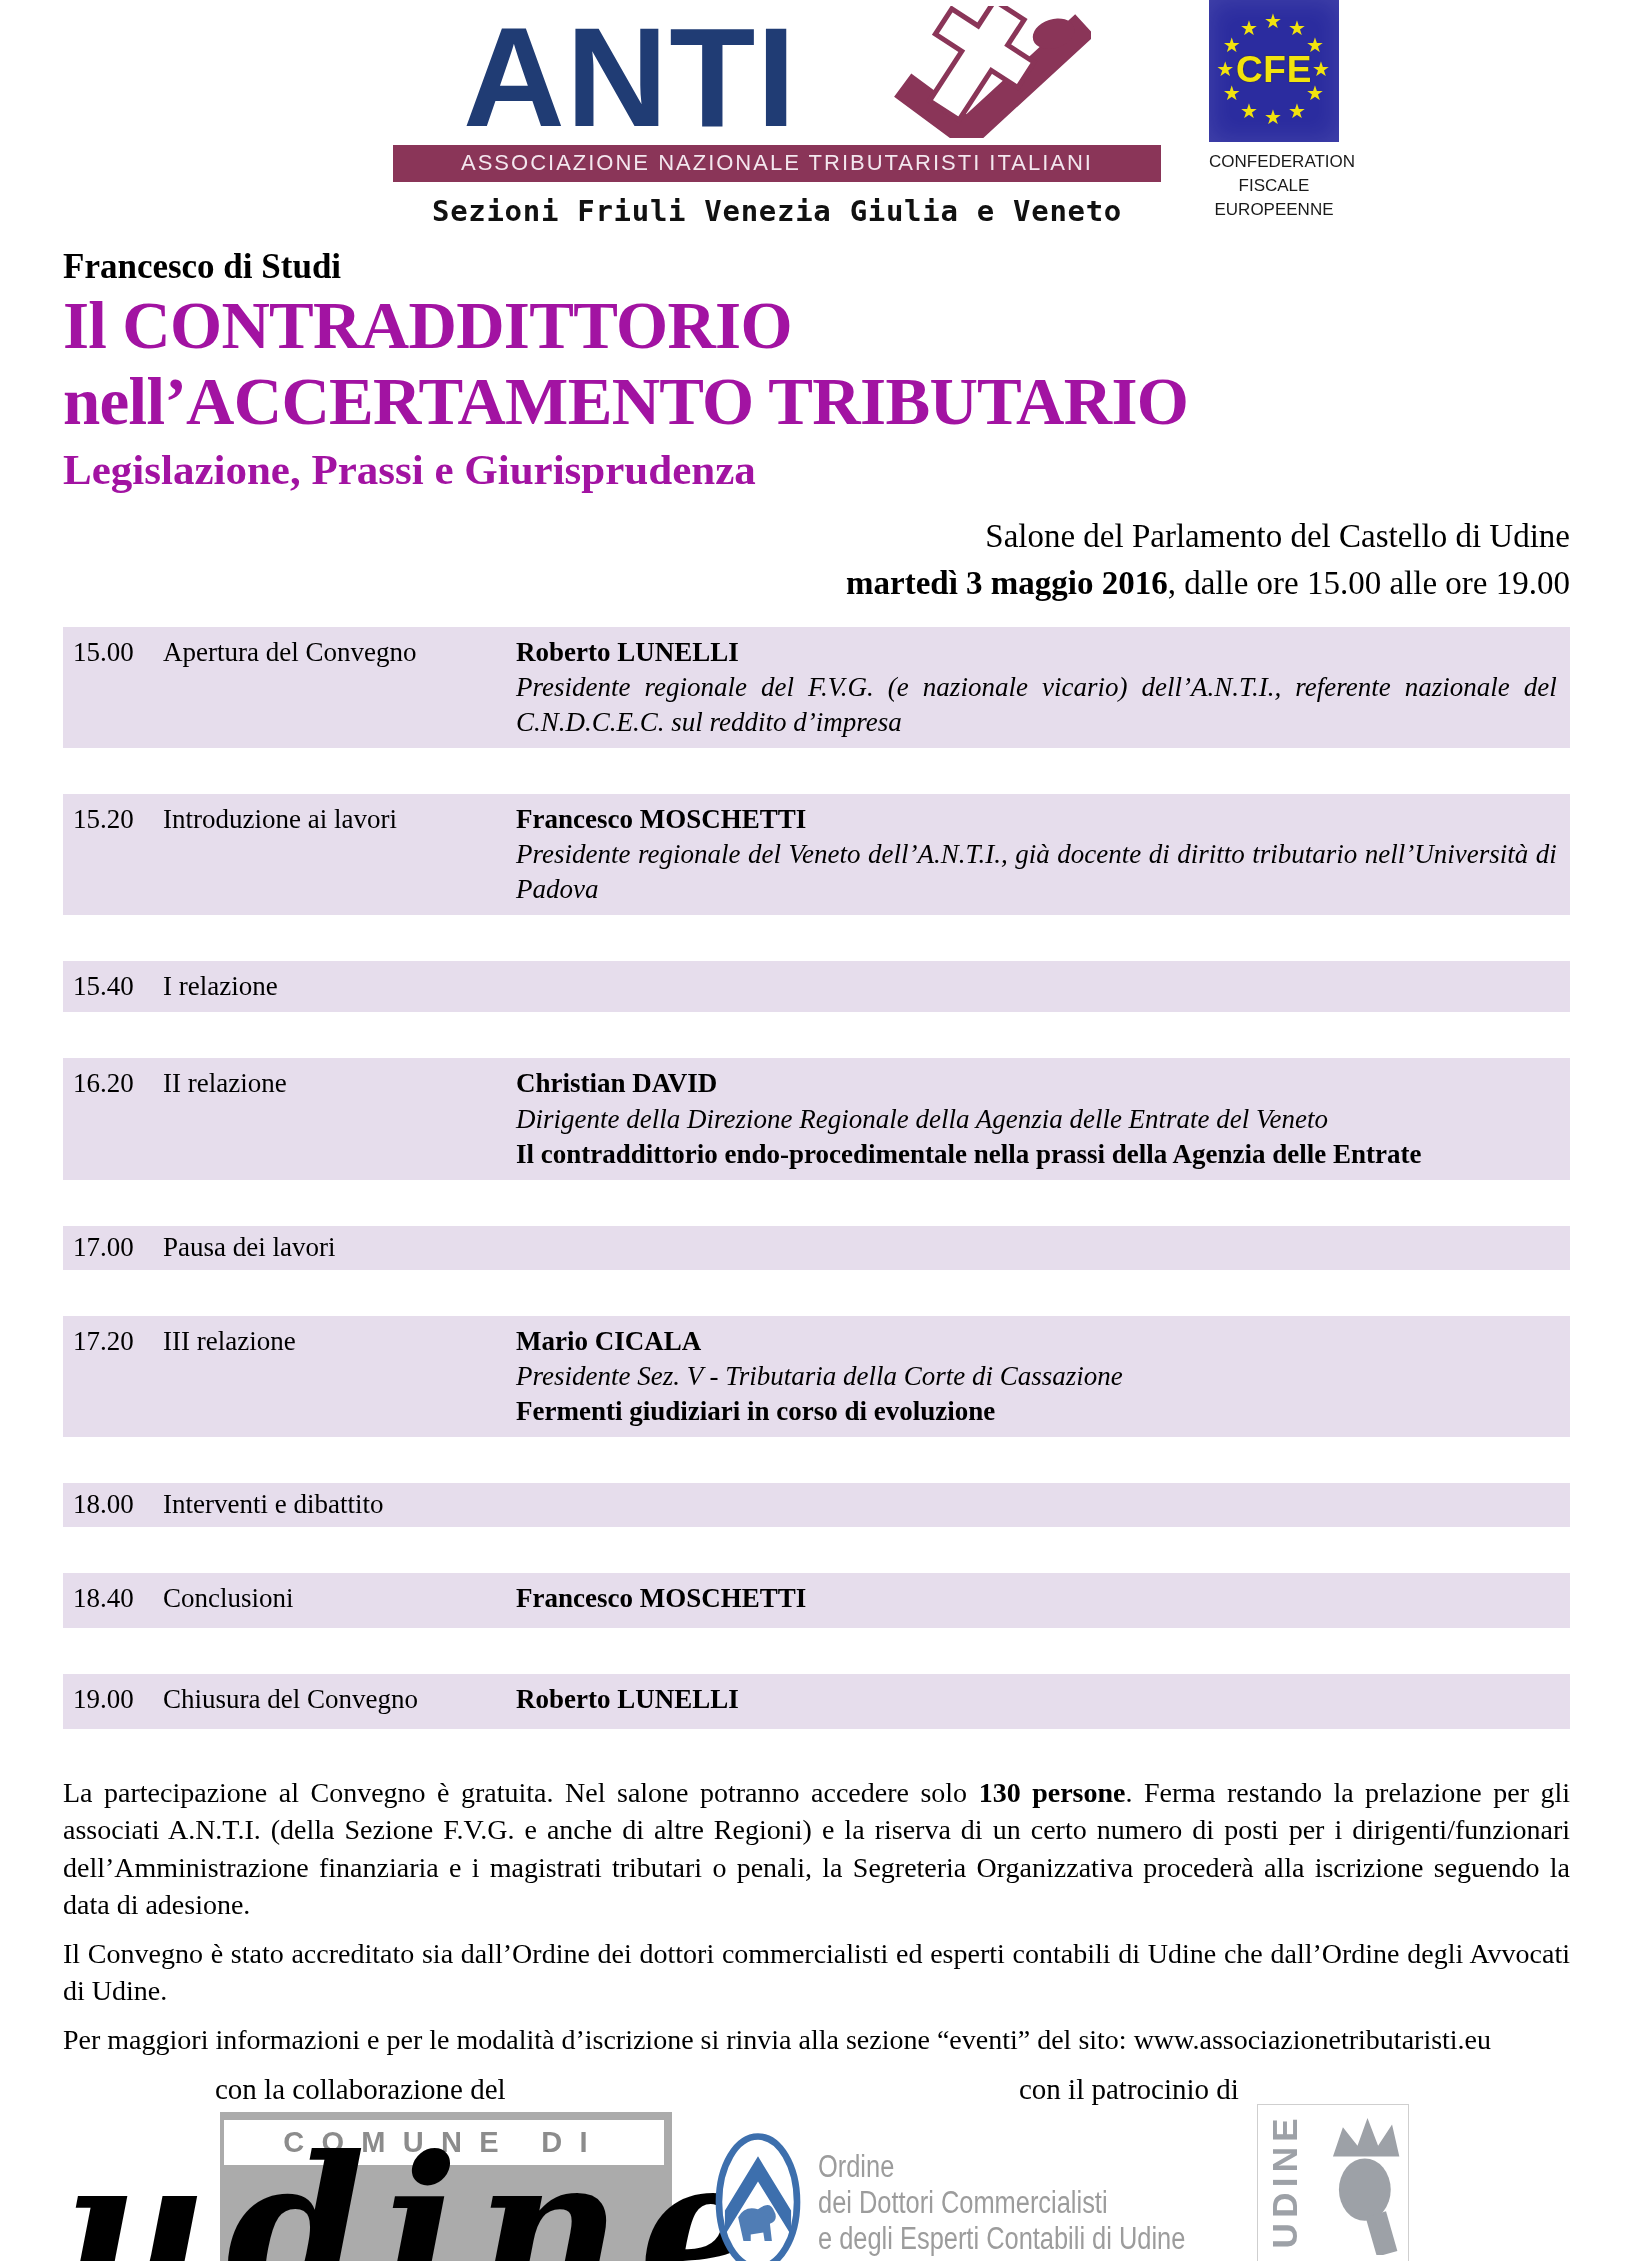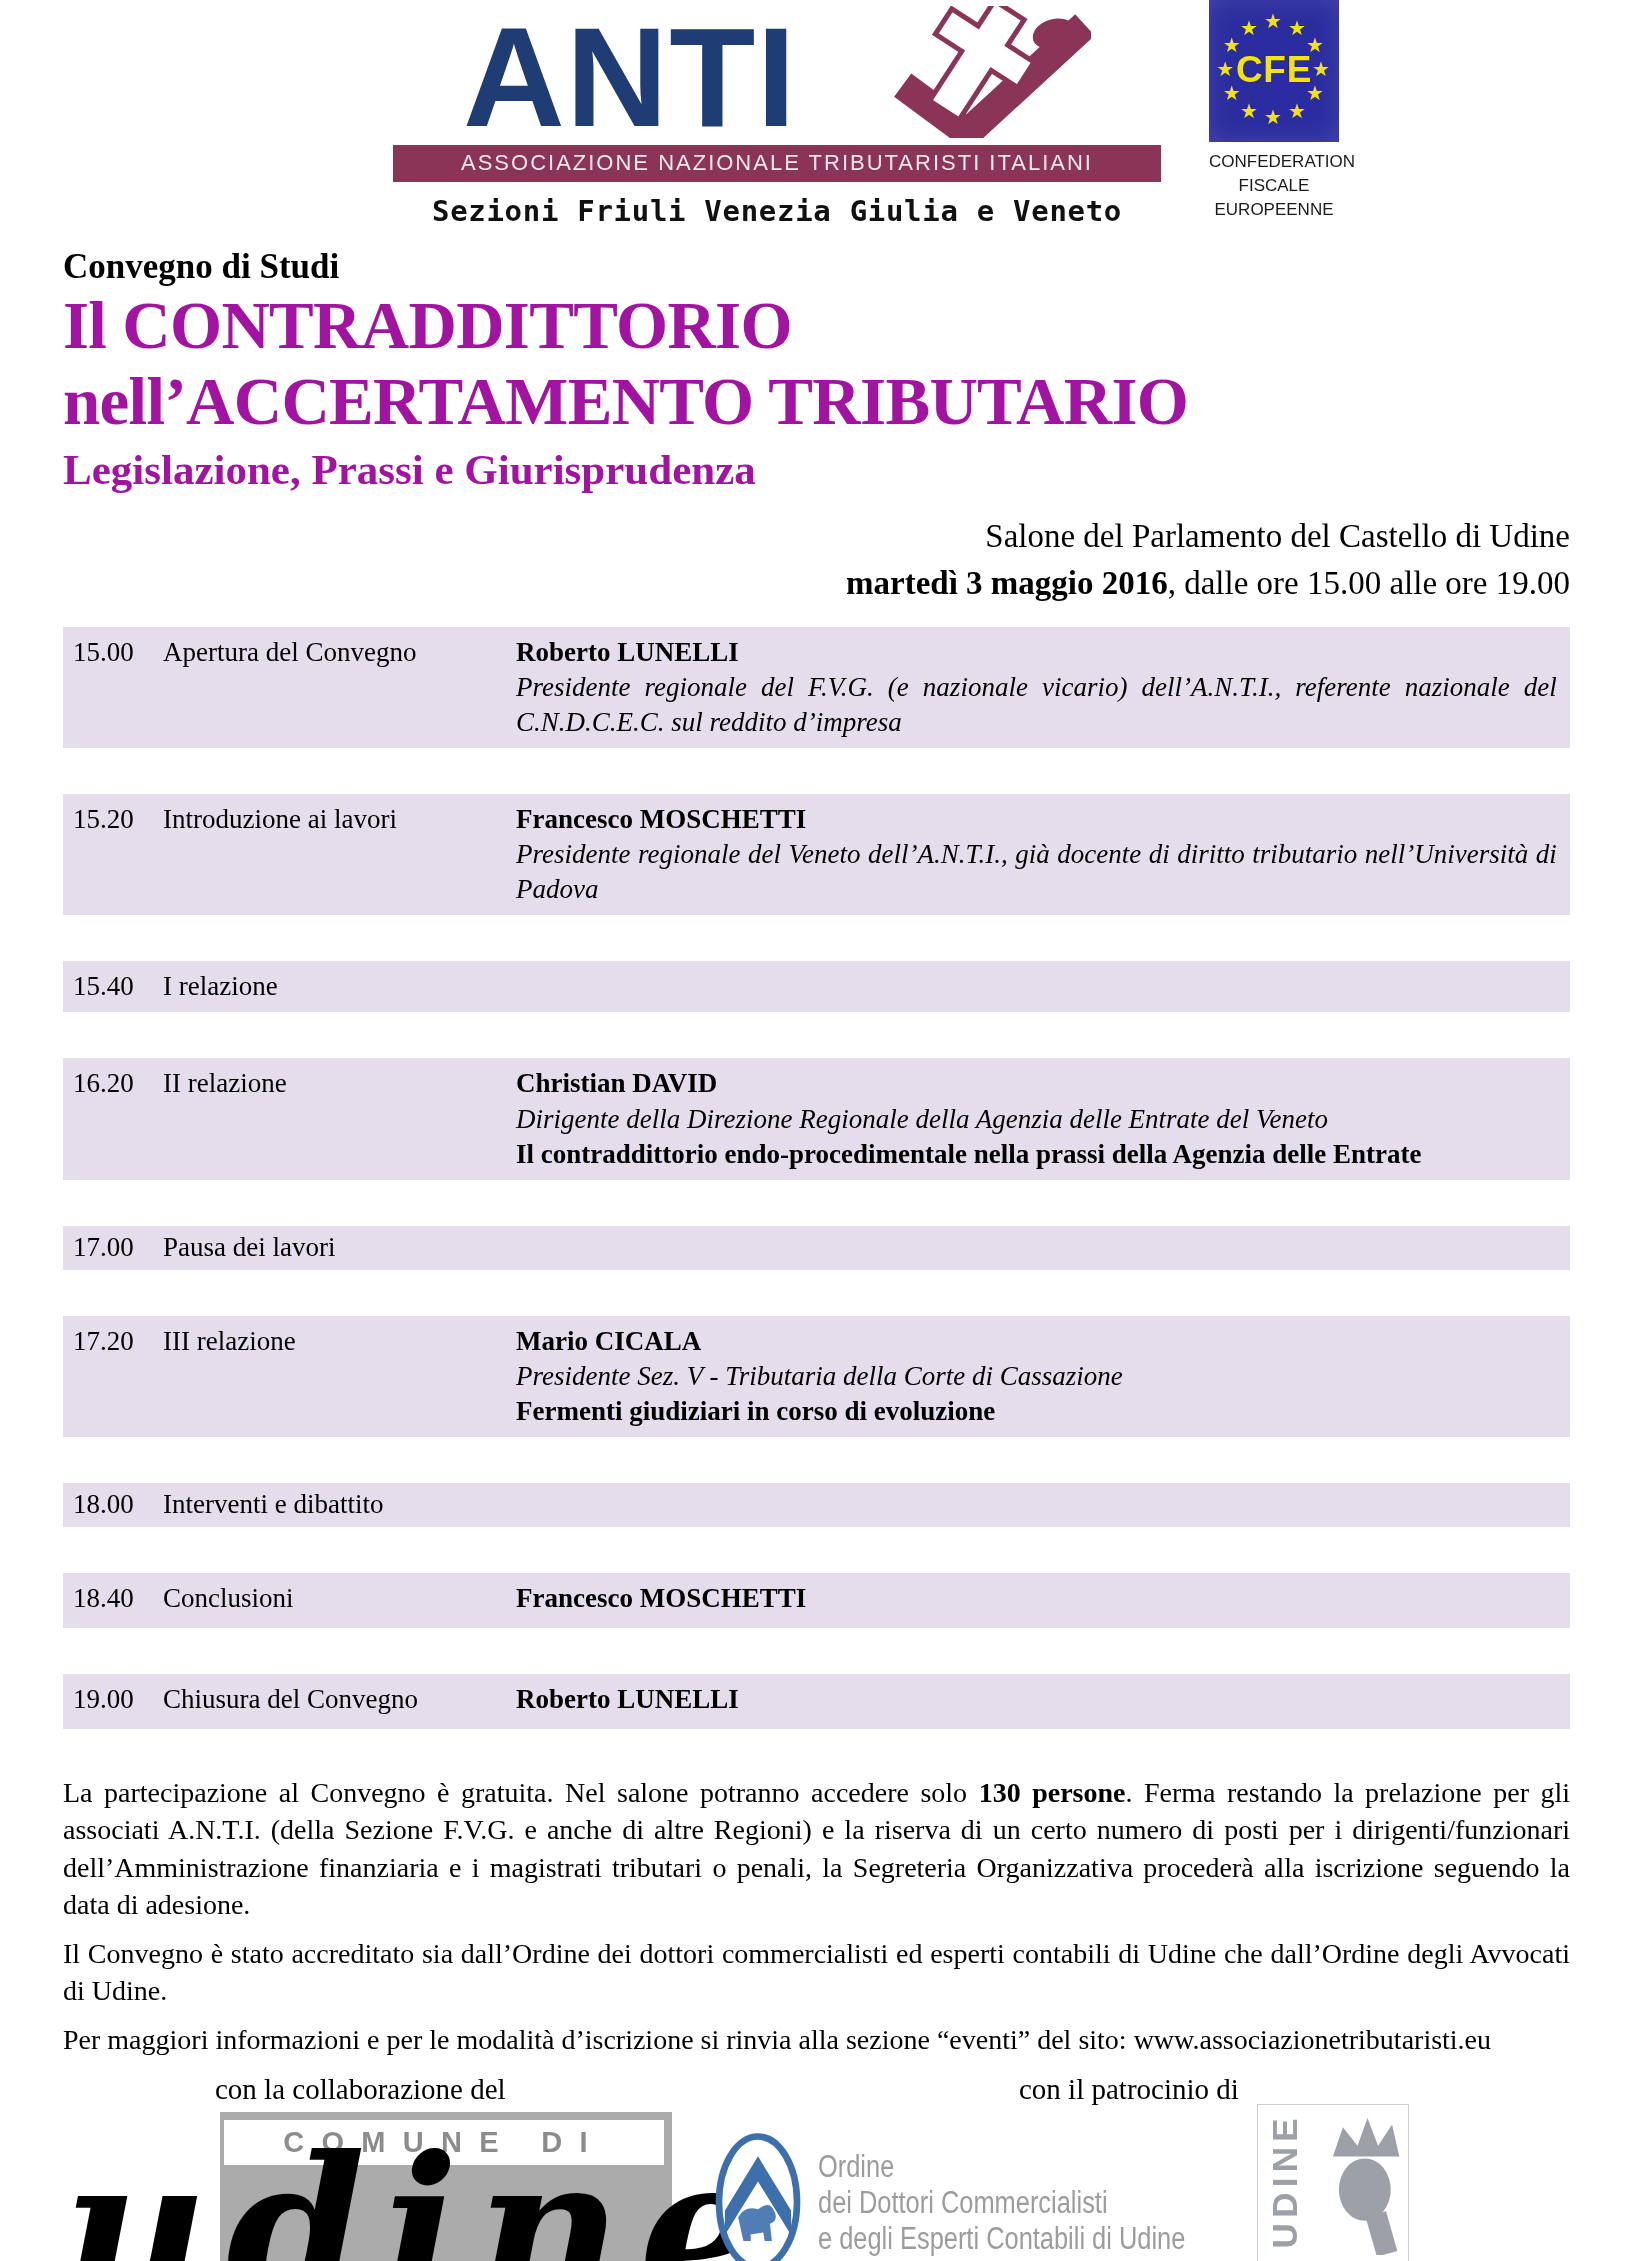--- a/index.html
+++ b/index.html
@@ -145,21 +145,21 @@
       <div class="cfe-caption">
         <div>CONFEDERATION</div>
         <div>FISCALE</div>
         <div>EUROPEENNE</div>
       </div>
     </div>
   </div>
 
   <div class="main">
 
-    <div class="kicker">Convegno di Studi</div>
+    <div class="kicker">Francesco di Studi</div>
     <div class="title1">Il CONTRADDITTORIO</div>
     <div class="title2">nell’ACCERTAMENTO TRIBUTARIO</div>
     <div class="subtitle">Legislazione, Prassi e Giurisprudenza</div>
 
     <div class="venue">
       <div>Salone del Parlamento del Castello di Udine</div>
       <div><b>martedì 3 maggio 2016</b><span>, dalle ore 15.00 alle ore 19.00</span></div>
     </div>
 
     <div class="schedule">

